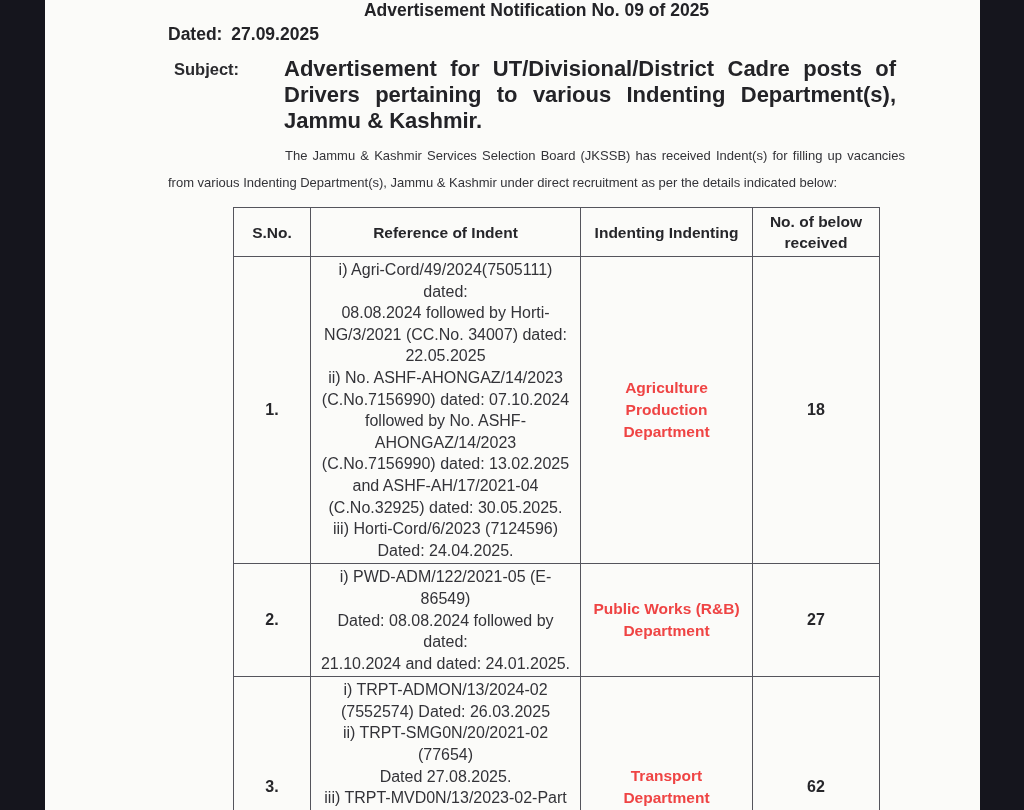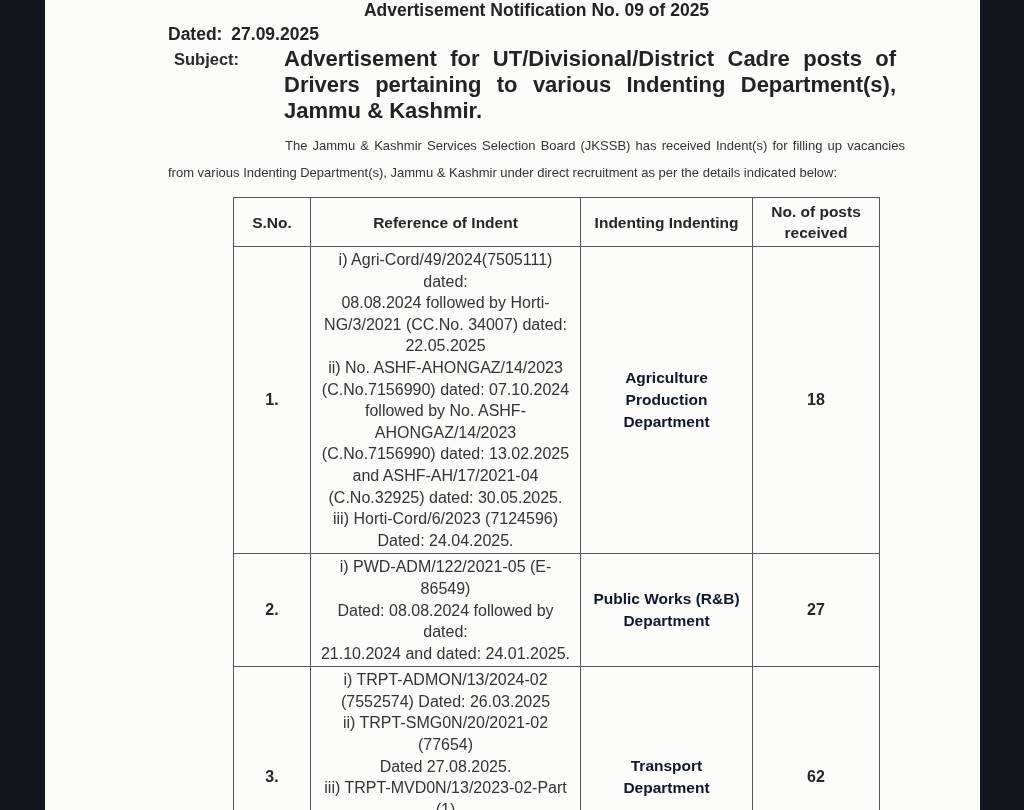--- a/index.html
+++ b/index.html
@@ -42,21 +42,21 @@
   .title2 {
     text-align: left;
     font-weight: bold;
     font-size: 17.5px;
     line-height: 24px;
     color: #232327;
     word-spacing: 4px;
   }
   .subject-row {
     display: flex;
-    margin-top: 0;
+    margin-top: 10px;
   }
   .subject-label {
     flex: 0 0 110px;
     padding-left: 6px;
     font-weight: bold;
     font-size: 16.5px;
     line-height: 26px;
     color: #2a2a2e;
   }
   .subject-text {
@@ -114,21 +114,21 @@
     font-size: 16px;
     line-height: 21.6px;
     white-space: pre-line;
     color: #333338;
     padding: 2px 8px;
   }
   td.dept {
     font-weight: bold;
     font-size: 15.5px;
     line-height: 22px;
-    color: #0f172a;
+    color: #ef4444;
     padding: 2px 14px;
   }
   td.posts {
     font-weight: bold;
     font-size: 16px;
     color: #26262a;
   }
   td.total-label {
     font-weight: bold;
     font-size: 16px;
@@ -164,21 +164,21 @@
           <col class="c-sno">
           <col class="c-ref">
           <col class="c-dept">
           <col class="c-posts">
         </colgroup>
         <thead>
           <tr>
             <th>S.No.</th>
             <th>Reference of Indent</th>
             <th>Indenting Indenting</th>
-            <th>No. of posts received</th>
+            <th>No. of below received</th>
           </tr>
         </thead>
         <tbody>
           <tr class="r1">
             <td class="sno">1.</td>
             <td class="ref">i) Agri-Cord/49/2024(7505111) dated:
 08.08.2024 followed by Horti-
 NG/3/2021 (CC.No. 34007) dated:
 22.05.2025
 ii) No. ASHF-AHONGAZ/14/2023

